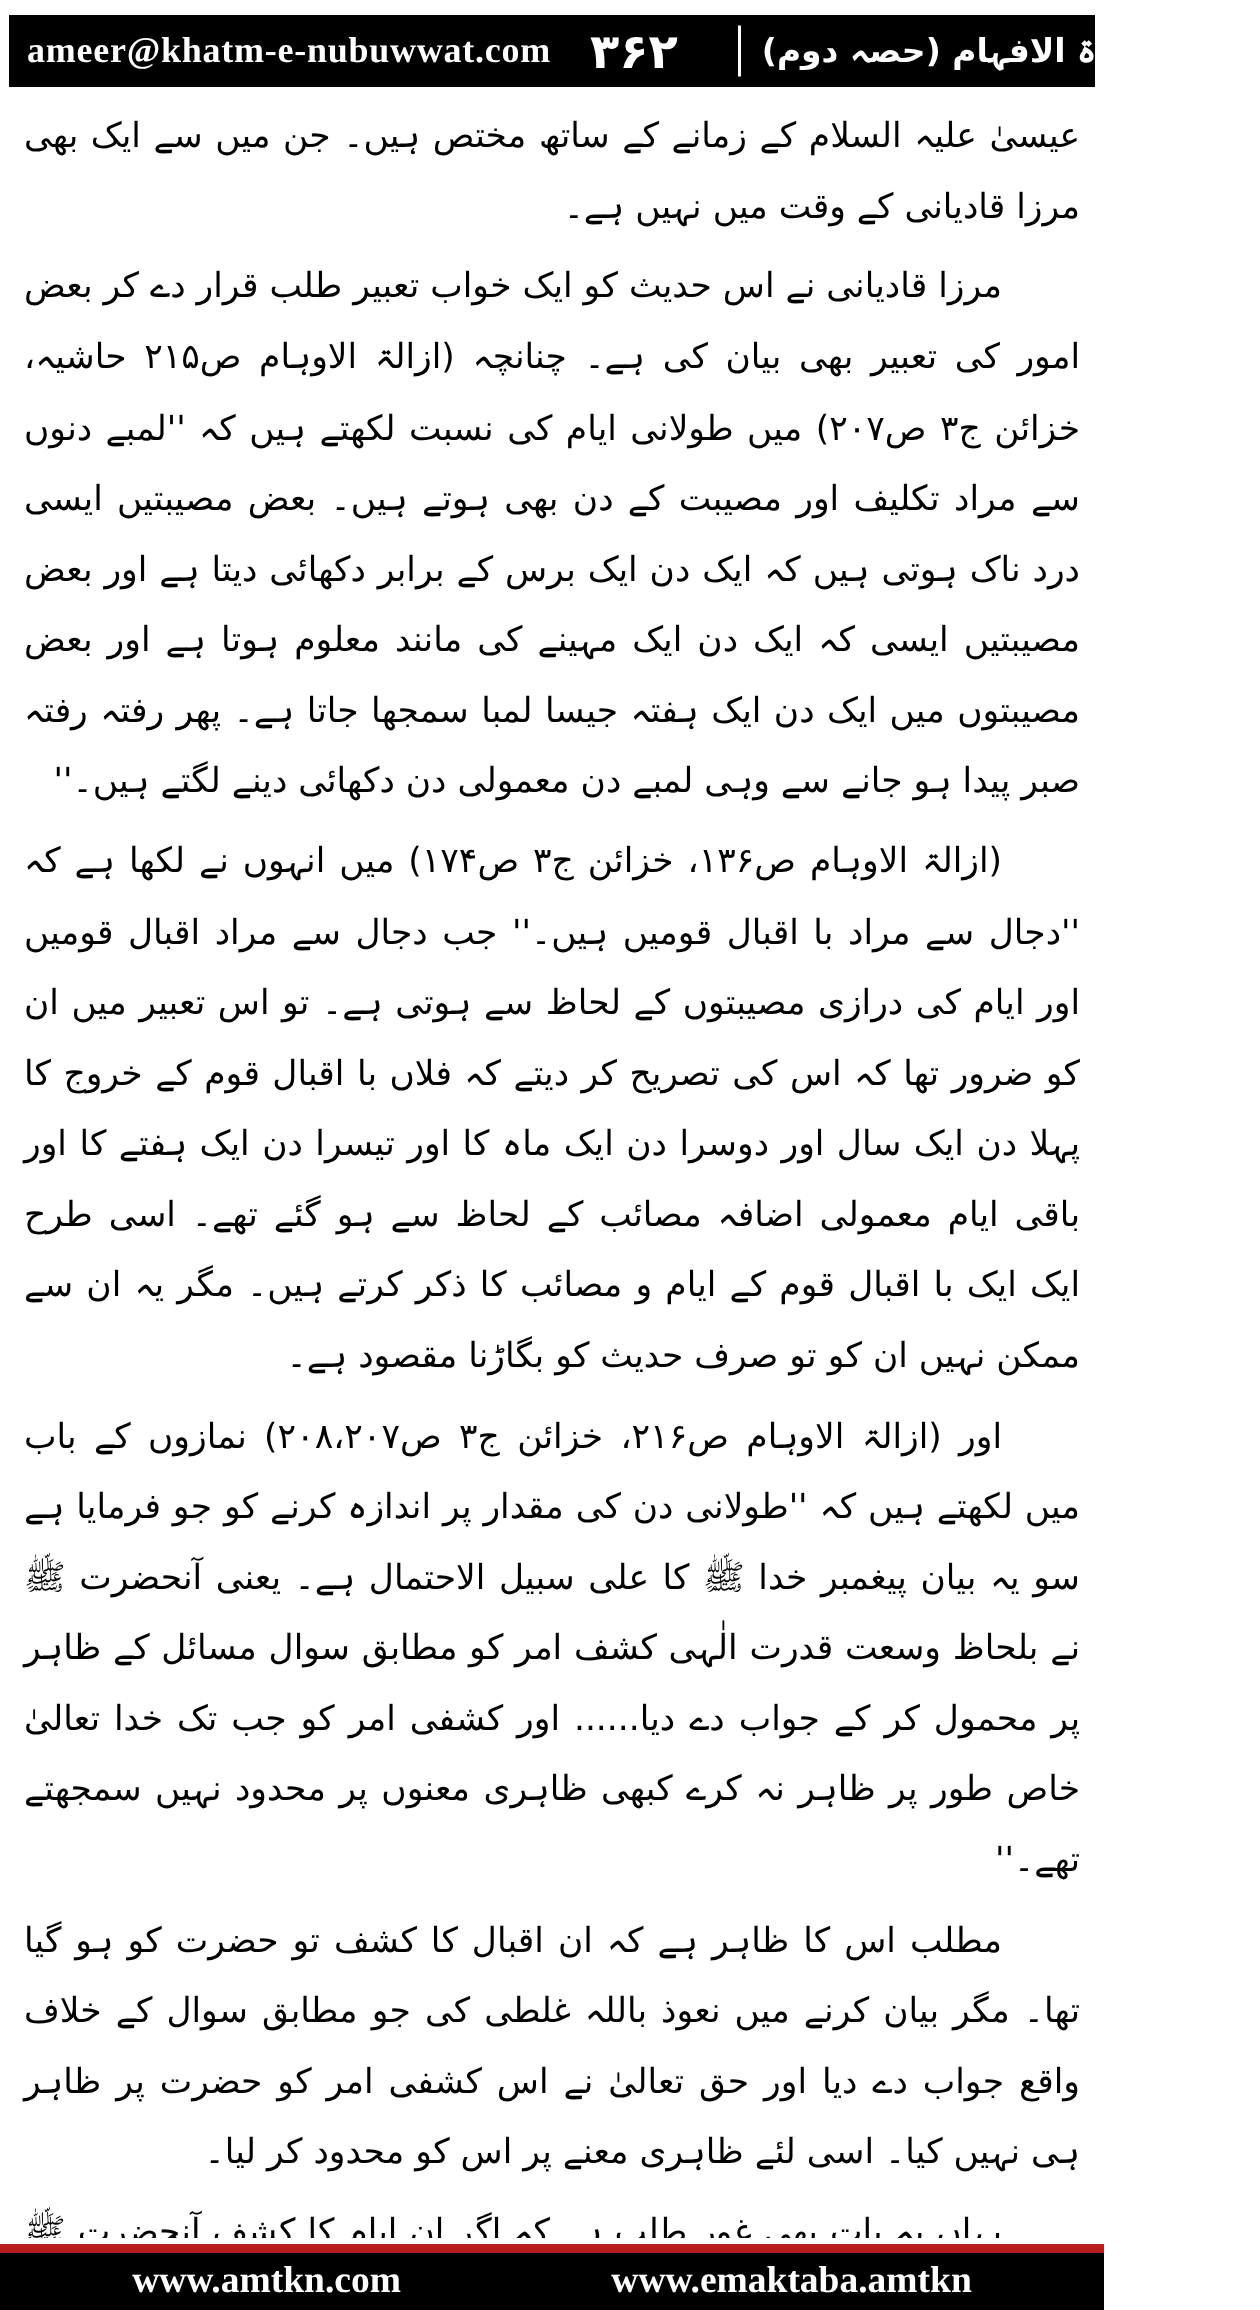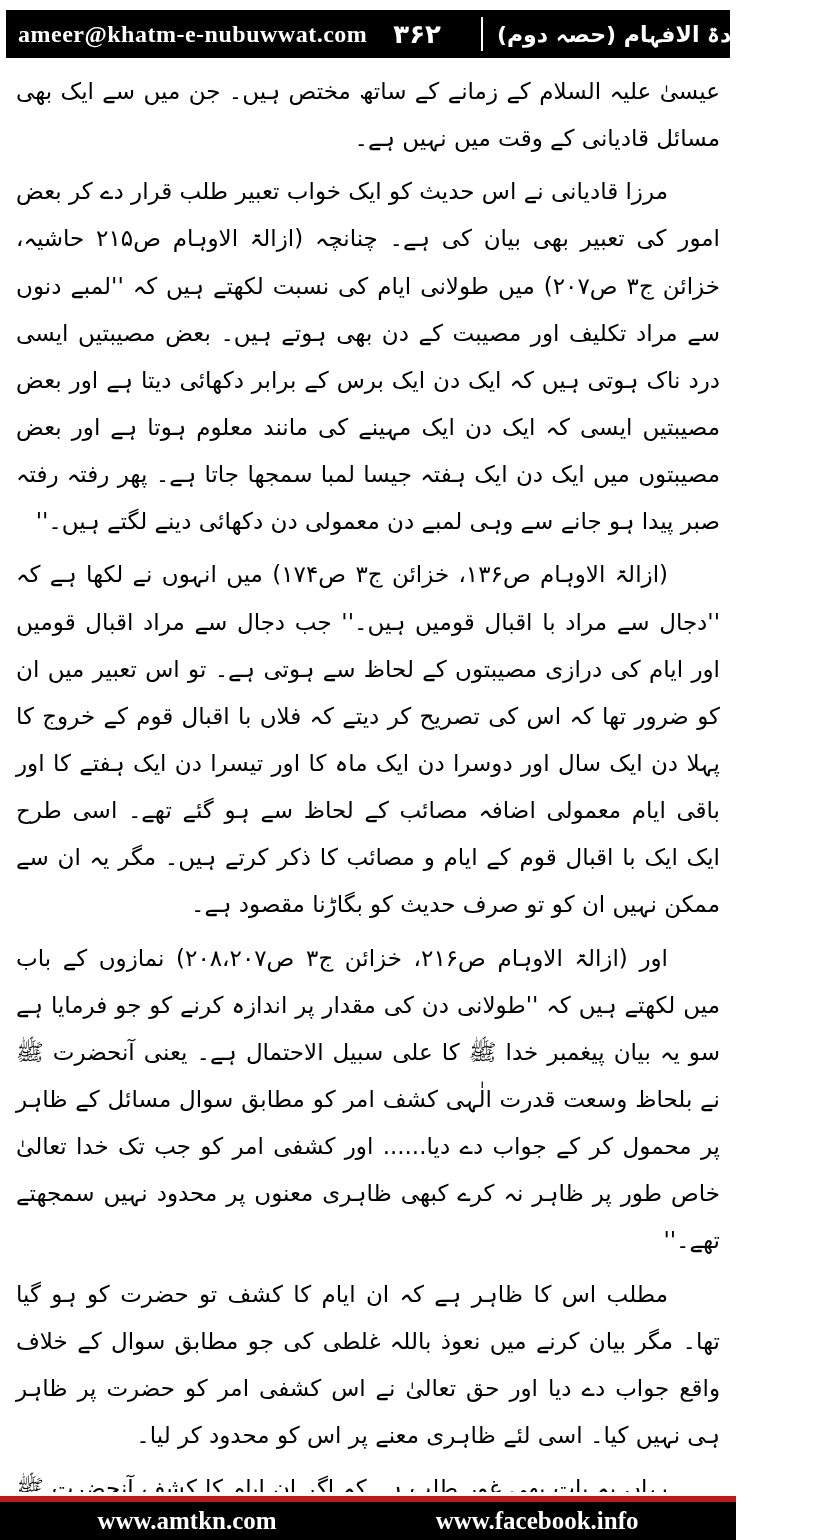--- a/index.html
+++ b/index.html
@@ -30,21 +30,21 @@
   }
   .header-email {
     font-family: "Liberation Serif", serif;
     font-weight: bold;
     font-size: 24px;
     letter-spacing: 0.5px;
     white-space: nowrap;
     direction: ltr;
   }
   .header-page-number {
-    font-size: 26px;
+    font-size: 32px;
     font-weight: bold;
     margin: 0 auto 0 auto;
     padding: 0 26px;
     direction: rtl;
   }
   .header-divider {
     width: 2px;
     height: 34px;
     background: #ffffff;
     margin: 0 14px;
@@ -105,26 +105,26 @@
 <div class="page">
 
   <div class="header-bar">
     <span class="header-email">ameer@khatm-e-nubuwwat.com</span>
     <span class="header-page-number">۳۶۲</span>
     <span class="header-divider"></span>
     <span class="header-title">احتساب جلد۲۱/ افادۃ الافہام (حصہ دوم)</span>
   </div>
 
   <div class="body-text">
-    <p>عیسیٰ علیہ السلام کے زمانے کے ساتھ مختص ہیں۔ جن میں سے ایک بھی مسائل قادیانی کے وقت میں نہیں ہے۔</p>
+    <p>عیسیٰ علیہ السلام کے زمانے کے ساتھ مختص ہیں۔ جن میں سے ایک بھی مرزا قادیانی کے وقت میں نہیں ہے۔</p>
     <p class="indent">مرزا قادیانی نے اس حدیث کو ایک خواب تعبیر طلب قرار دے کر بعض امور کی تعبیر بھی بیان کی ہے۔ چنانچہ (ازالۃ الاوہام ص۲۱۵ حاشیہ، خزائن ج۳ ص۲۰۷) میں طولانی ایام کی نسبت لکھتے ہیں کہ ''لمبے دنوں سے مراد تکلیف اور مصیبت کے دن بھی ہوتے ہیں۔ بعض مصیبتیں ایسی درد ناک ہوتی ہیں کہ ایک دن ایک برس کے برابر دکھائی دیتا ہے اور بعض مصیبتیں ایسی کہ ایک دن ایک مہینے کی مانند معلوم ہوتا ہے اور بعض مصیبتوں میں ایک دن ایک ہفتہ جیسا لمبا سمجھا جاتا ہے۔ پھر رفتہ رفتہ صبر پیدا ہو جانے سے وہی لمبے دن معمولی دن دکھائی دینے لگتے ہیں۔''</p>
     <p class="indent">(ازالۃ الاوہام ص۱۳۶، خزائن ج۳ ص۱۷۴) میں انہوں نے لکھا ہے کہ ''دجال سے مراد با اقبال قومیں ہیں۔'' جب دجال سے مراد اقبال قومیں اور ایام کی درازی مصیبتوں کے لحاظ سے ہوتی ہے۔ تو اس تعبیر میں ان کو ضرور تھا کہ اس کی تصریح کر دیتے کہ فلاں با اقبال قوم کے خروج کا پہلا دن ایک سال اور دوسرا دن ایک ماہ کا اور تیسرا دن ایک ہفتے کا اور باقی ایام معمولی اضافہ مصائب کے لحاظ سے ہو گئے تھے۔ اسی طرح ایک ایک با اقبال قوم کے ایام و مصائب کا ذکر کرتے ہیں۔ مگر یہ ان سے ممکن نہیں ان کو تو صرف حدیث کو بگاڑنا مقصود ہے۔</p>
     <p class="indent">اور (ازالۃ الاوہام ص۲۱۶، خزائن ج۳ ص۲۰۸،۲۰۷) نمازوں کے باب میں لکھتے ہیں کہ ''طولانی دن کی مقدار پر اندازہ کرنے کو جو فرمایا ہے سو یہ بیان پیغمبر خدا ﷺ کا علی سبیل الاحتمال ہے۔ یعنی آنحضرت ﷺ نے بلحاظ وسعت قدرت الٰہی کشف امر کو مطابق سوال مسائل کے ظاہر پر محمول کر کے جواب دے دیا...... اور کشفی امر کو جب تک خدا تعالیٰ خاص طور پر ظاہر نہ کرے کبھی ظاہری معنوں پر محدود نہیں سمجھتے تھے۔''</p>
-    <p class="indent">مطلب اس کا ظاہر ہے کہ ان ایام کا کشف تو حضرت کو ہو گیا تھا۔ مگر بیان کرنے میں نعوذ باللہ غلطی کی جو مطابق سوال کے خلاف واقع جواب دے دیا اور حق تعالیٰ نے اس کشفی امر کو حضرت پر ظاہر ہی نہیں کیا۔ اسی لئے ظاہری معنے پر اس کو محدود کر لیا۔</p>
+    <p class="indent">مطلب اس کا ظاہر ہے کہ ان اقبال کا کشف تو حضرت کو ہو گیا تھا۔ مگر بیان کرنے میں نعوذ باللہ غلطی کی جو مطابق سوال کے خلاف واقع جواب دے دیا اور حق تعالیٰ نے اس کشفی امر کو حضرت پر ظاہر ہی نہیں کیا۔ اسی لئے ظاہری معنے پر اس کو محدود کر لیا۔</p>
     <p class="indent">یہاں یہ بات بھی غور طلب ہے کہ اگر ان ایام کا کشف آنحضرت ﷺ کو ہو گیا تھا کہ ایک روز ایک برس کا ہو گا تو اس کو ظاہری معنی پر حمل کرنا کیوں خلاف واقع سمجھا جاتا ہے اور اگر ایک برس کا ایک دن سمجھنا غلط تھا تو کشف ہی کیا ہوا مرزا قادیانی نے آنحضرت ﷺ کے کشف کو اپنے ادعائی کشفوں کے جیسے سمجھ لیا ہے کہ کشف میں دیکھا تو شیطان کو اور سمجھ لیا کہ وہ خدا ہے۔</p>
   </div>
 
   <div class="footer-bar">
     <span class="footer-link">www.amtkn.com</span>
-    <span class="footer-link">www.facebook.info</span>
+    <span class="footer-link">www.emaktaba.amtkn</span>
   </div>
 
 </div>
 
 </body></html>

